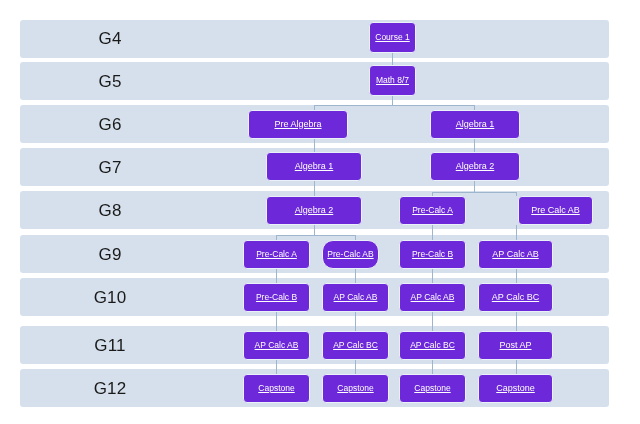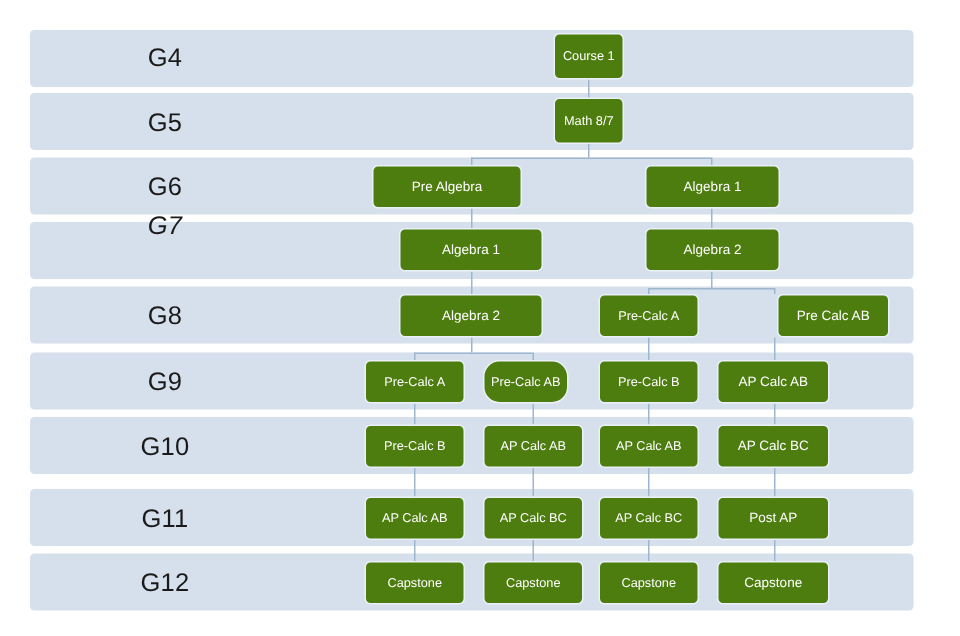--- a/index.html
+++ b/index.html
@@ -27,32 +27,33 @@
     position: absolute;
     left: 60px;
     width: 100px;
     text-align: center;
     font-size: 17px;
     color: #1a1a1a;
     letter-spacing: 0.2px;
   }
   .node {
     position: absolute;
-    background: #4d7c0f;
+    background: #6d28d9;
     border: 1px solid #eaf1f8;
     border-radius: 4px;
     color: #ffffff;
     font-size: 9px;
     display: flex;
     align-items: center;
     justify-content: center;
     text-align: center;
     box-sizing: border-box;
     line-height: 1.1;
     white-space: nowrap;
+    text-decoration: underline;
   }
   .node.small { font-size: 8.5px; }
   .conn {
     position: absolute;
     background: #9db6cd;
   }
   .conn.v { width: 1px; }
   .conn.h { height: 1px; }
 </style>
 </head>
@@ -99,21 +100,21 @@
       <div class="conn v" style="left: 516px; top: 312px; height: 19px;"></div>
       <div class="conn v" style="left: 276px; top: 360px; height: 14px;"></div>
       <div class="conn v" style="left: 355px; top: 360px; height: 14px;"></div>
       <div class="conn v" style="left: 432px; top: 360px; height: 14px;"></div>
       <div class="conn v" style="left: 516px; top: 360px; height: 14px;"></div>
     </div>
   <div id="labels-layer">
       <div class="grade-label" style="top: 28px; height: 22px; line-height: 22px;">G4</div>
       <div class="grade-label" style="top: 71px; height: 22px; line-height: 22px;">G5</div>
       <div class="grade-label" style="top: 114px; height: 22px; line-height: 22px;">G6</div>
-      <div class="grade-label" style="top: 140px; height: 22px; line-height: 22px; font-style: italic;">G7</div>
+      <div class="grade-label" style="top: 157px; height: 22px; line-height: 22px;">G7</div>
       <div class="grade-label" style="top: 200px; height: 22px; line-height: 22px;">G8</div>
       <div class="grade-label" style="top: 244px; height: 22px; line-height: 22px;">G9</div>
       <div class="grade-label" style="top: 287px; height: 22px; line-height: 22px;">G10</div>
       <div class="grade-label" style="top: 335px; height: 22px; line-height: 22px;">G11</div>
       <div class="grade-label" style="top: 378px; height: 22px; line-height: 22px;">G12</div>
     </div>
   <div id="nodes-layer">
       <div class="node small" style="left: 369px; top: 22px; width: 47px; height: 31px;">Course 1</div>
       <div class="node small" style="left: 369px; top: 65px; width: 47px; height: 31px;">Math 8/7</div>
       <div class="node" style="left: 248px; top: 110px; width: 100px; height: 29px;">Pre Algebra</div>

